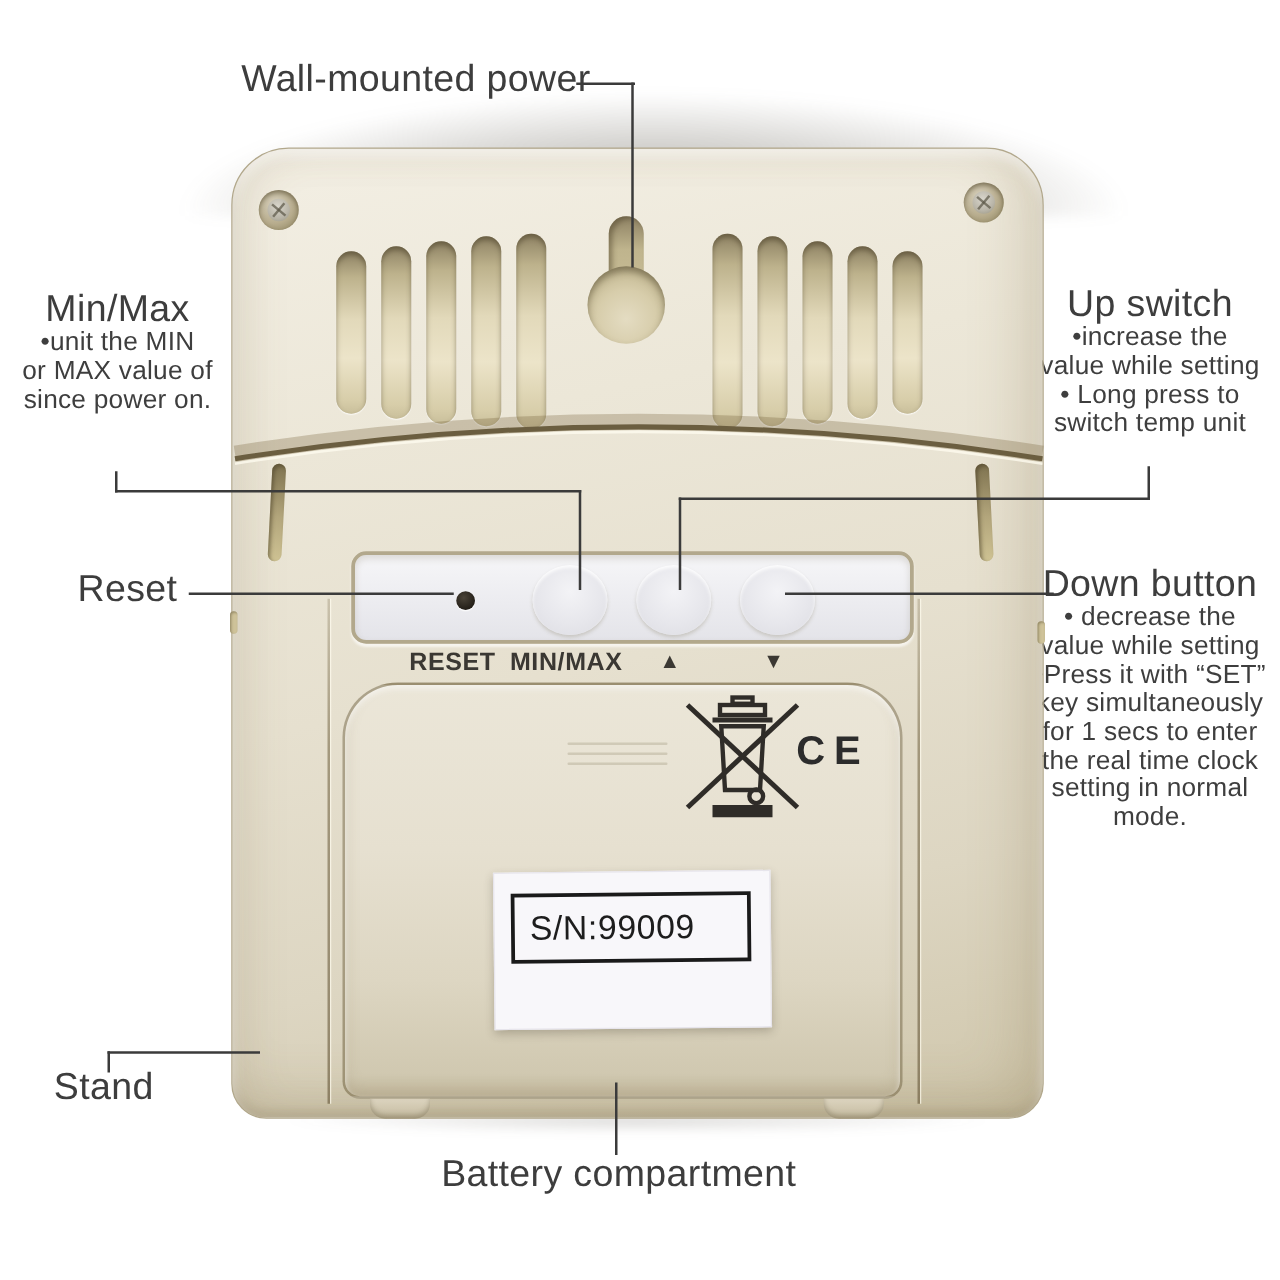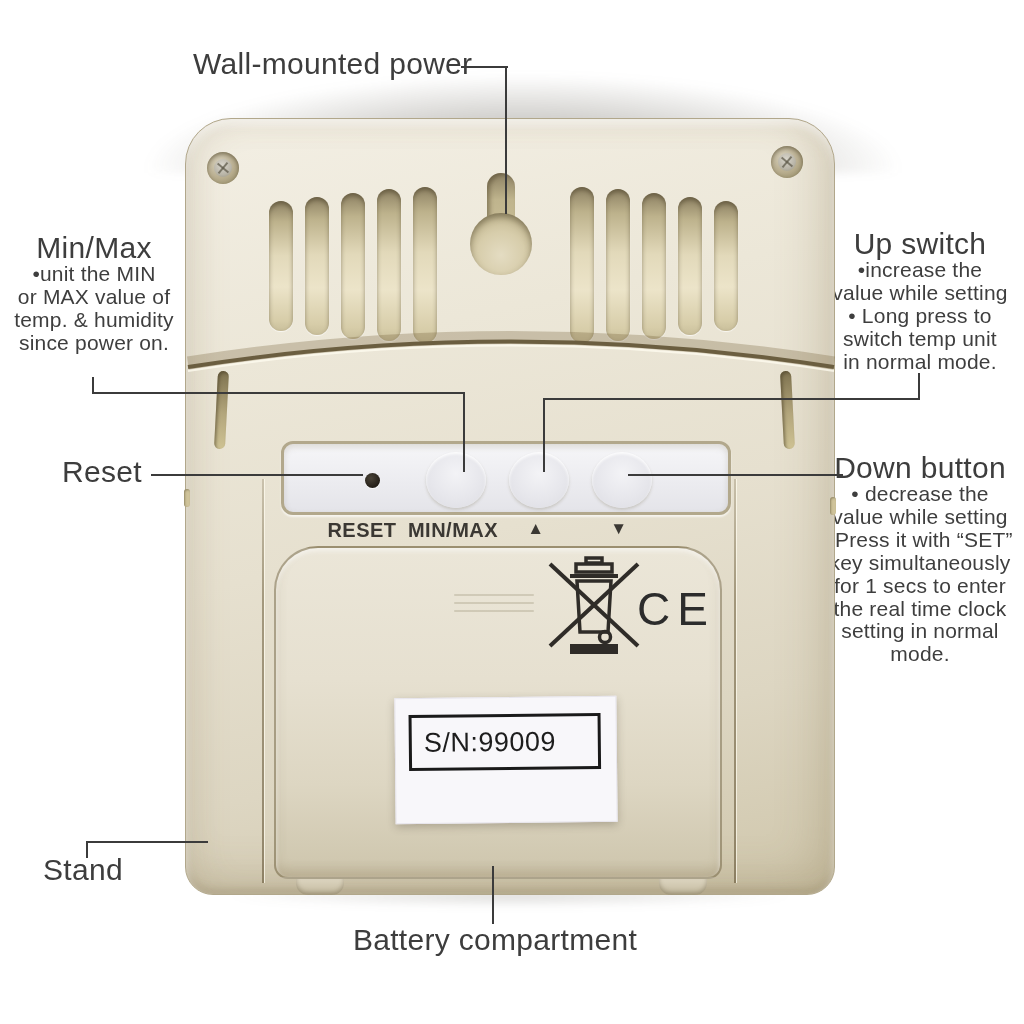--- a/index.html
+++ b/index.html
@@ -74,21 +74,21 @@
     font-weight:bold; font-size:20px; color:#3b3833; letter-spacing:.5px; white-space:nowrap; }
 
   .vseam { position:absolute; top:360px; width:2px; height:404px; background:linear-gradient(180deg, rgba(110,95,60,.25), rgba(110,95,60,.55) 30%, rgba(100,85,55,.6)); box-shadow:1px 0 0 rgba(255,252,240,.7); }
 
   .cover { position:absolute; left:88px; top:427px; width:448px; height:333px;
     border-radius:44px 44px 14px 14px;
     background:linear-gradient(180deg,#ebe6d8 0%, #e6e0d0 40%, #ddd6c2 72%, #d0c8b0 95%, #c7bda2 100%);
     border:2px solid rgba(110,95,62,.5);
     box-shadow: inset 0 3px 5px rgba(255,255,255,.6), inset 0 -6px 12px rgba(115,100,65,.18); }
   .ridge { position:absolute; left:178px; width:80px; height:2px; background:rgba(120,108,78,.22); border-radius:1px; }
-  .ce-mark { position:absolute; left:361px; top:34px; font-size:46px; font-weight:400; letter-spacing:7px; color:#2c2c2c; }
+  .ce-mark { position:absolute; left:361px; top:34px; font-size:32px; font-weight:700; letter-spacing:7px; color:#2c2c2c; }
   .sticker { position:absolute; left:119px; top:149px; width:222px; height:126px; background:#f8f7fa;
     transform:rotate(-.6deg); box-shadow:0 3px 8px rgba(60,55,40,.28); border:1px solid #e7e5ec; }
   .sn-box { position:absolute; left:13px; top:16px; width:192px; height:56px; border:3px solid #1a1a1a; }
   .sn-text { position:absolute; left:12px; top:0; line-height:50px; font-size:27px; color:#1d1d1d; letter-spacing:.5px; }
 
   .foot { position:absolute; top:760px; width:48px; height:16px; border-radius:0 0 12px 12px;
     background:linear-gradient(180deg,#dcd4bf,#c4bA9f); box-shadow: inset 0 -3px 4px rgba(90,78,50,.35); }
 </style>
 </head>
 <body>
@@ -201,31 +201,29 @@
   <div class="cline" style="left:86px;  top:841px; width:2px;   height:17px;"></div>
 
   <div class="cline" style="left:492px; top:866px; width:2px;   height:58px;"></div>
 
   <div class="abs co-title nowrap" style="left:193px; top:48px;">Wall-mounted power</div>
 
   <div class="abs ctr" style="left:0px; top:232px; width:188px;">
     <div class="co-title">Min/Max</div>
     <div class="co-desc">•unit the MIN</div>
     <div class="co-desc">or MAX value of</div>
-    <div class="co-desc">temp. &amp; humidity</div>
     <div class="co-desc">since power on.</div>
   </div>
 
   <div class="abs ctr" style="left:818px; top:228px; width:204px;">
     <div class="co-title">Up switch</div>
     <div class="co-desc">•increase the</div>
     <div class="co-desc">value while setting</div>
     <div class="co-desc">• Long press to</div>
     <div class="co-desc">switch temp unit</div>
-    <div class="co-desc">in normal mode.</div>
   </div>
 
   <div class="abs ctr" style="left:818px; top:452px; width:204px;">
     <div class="co-title">Down button</div>
     <div class="co-desc">• decrease the</div>
     <div class="co-desc">value while setting</div>
     <div class="co-desc">•Press it with “SET”</div>
     <div class="co-desc">key simultaneously</div>
     <div class="co-desc">for 1 secs to enter</div>
     <div class="co-desc">the real time clock</div>

